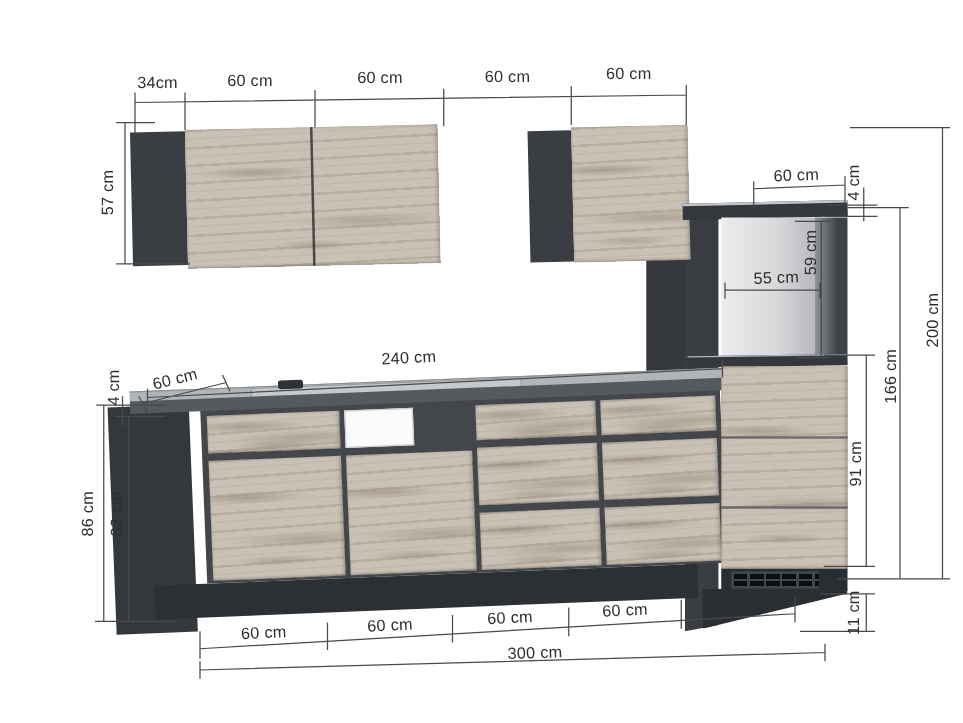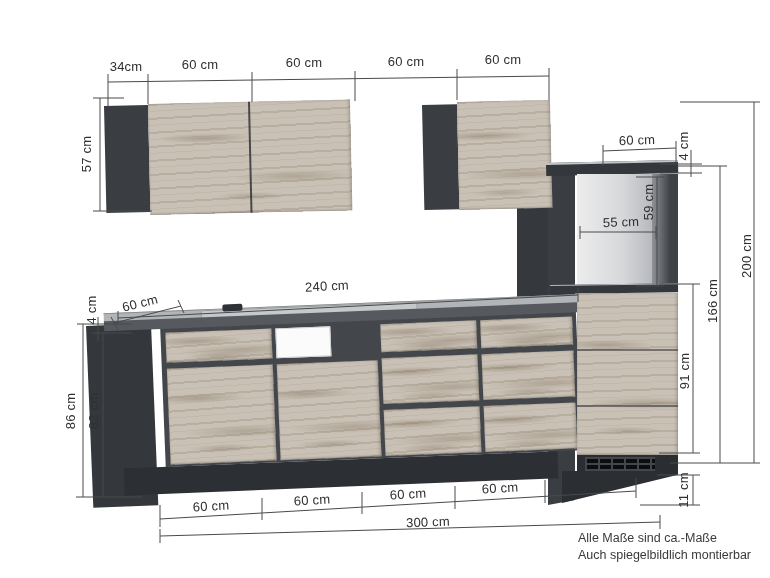--- a/index.html
+++ b/index.html
@@ -120,18 +120,14 @@
   <span class="dim" style="left:684px;top:371px;--r:-90deg;">91 cm</span>
   <span class="dim" style="left:746px;top:256px;--r:-90deg;">200 cm</span>
   <span class="dim" style="left:683px;top:490px;--r:-90deg;">11 cm</span>
   <span class="dim" style="left:211px;top:506px;--r:-3deg;">60 cm</span>
   <span class="dim" style="left:312px;top:500px;--r:-3deg;">60 cm</span>
   <span class="dim" style="left:408px;top:494px;--r:-3deg;">60 cm</span>
   <span class="dim" style="left:500px;top:488px;--r:-3deg;">60 cm</span>
   <span class="dim" style="left:590px;top:482px;--r:-3deg;">60 cm</span>
   <span class="dim" style="left:428px;top:522px;--r:-2deg;">300 cm</span>
 
-  <div class="note">
-    <div>Alle Maße sind ca.-Maße</div>
-    <div>Auch spiegelbildlich montierbar</div>
-  </div>
 
 </div>
 
 </body></html>

